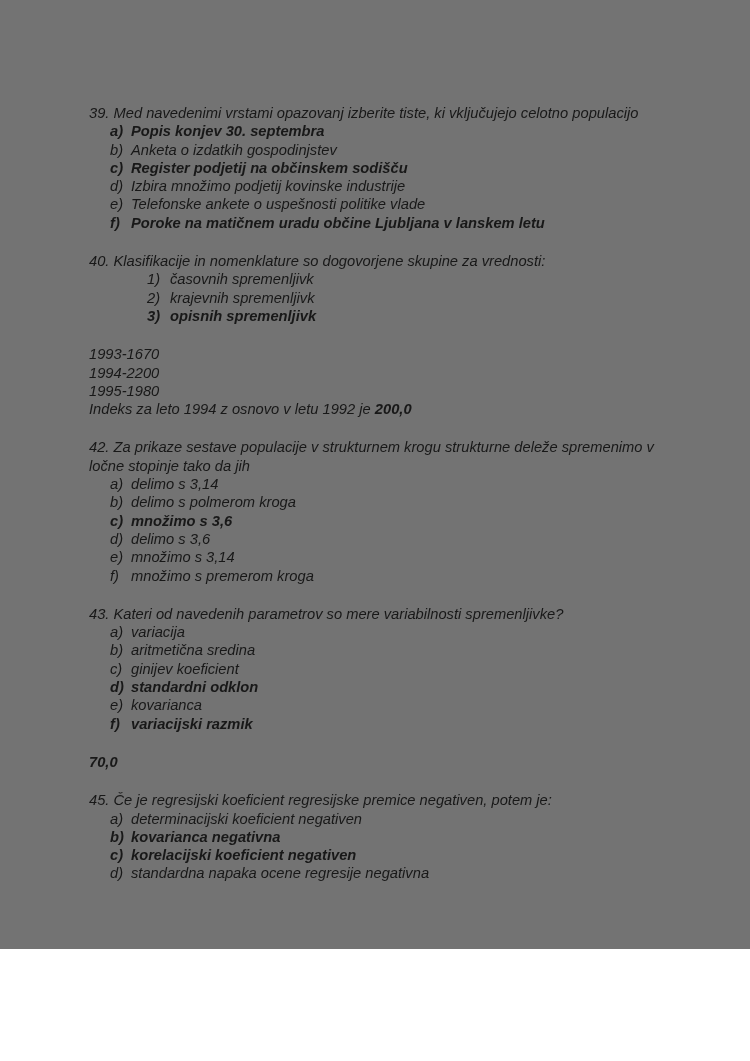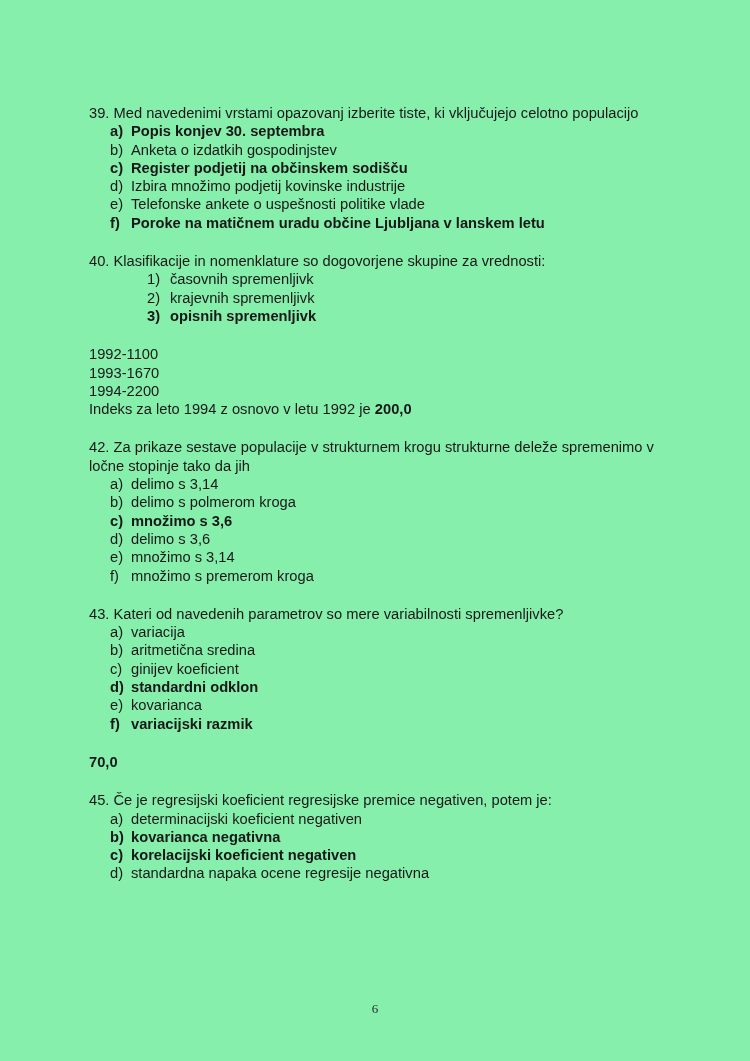--- a/index.html
+++ b/index.html
@@ -3,25 +3,26 @@
 <meta charset="utf-8">
 <style>
   html, body {
     margin: 0;
     padding: 0;
     background: #ffffff;
   }
   .page {
     position: relative;
     width: 750px;
-    height: 1061px;
-    background: #86efac;
+    height: 949px;
+    background: #737373;
     font-family: "Liberation Sans", sans-serif;
     color: #181818;
     overflow: hidden;
+    font-style: italic;
   }
   .content {
     position: absolute;
     left: 89px;
     top: 104px;
     width: 570px;
   }
   .qblock {
     margin: 0 0 20px 0;
   }
@@ -140,23 +141,23 @@
             <span class="otext">krajevnih spremenljivk</span>
           </li>
         <li class="correct">
             <span class="marker">3)</span>
             <span class="otext">opisnih spremenljivk</span>
           </li>
       </ul>
     </div>
 
     <div class="qblock">
-      <p class="dataline">1992-1100</p>
       <p class="dataline">1993-1670</p>
       <p class="dataline">1994-2200</p>
+      <p class="dataline">1995-1980</p>
       <p class="dataline"><span>Indeks za leto 1994 z osnovo v letu 1992 je </span><span class="inline-bold">200,0</span></p>
     </div>
 
     <div class="qblock">
       <p class="qtext">42. Za prikaze sestave populacije v strukturnem krogu strukturne deleže spremenimo v ločne stopinje tako da jih</p>
       <ul class="opts letters">
         <li>
             <span class="marker">a)</span>
             <span class="otext">delimo s 3,14</span>
           </li>

